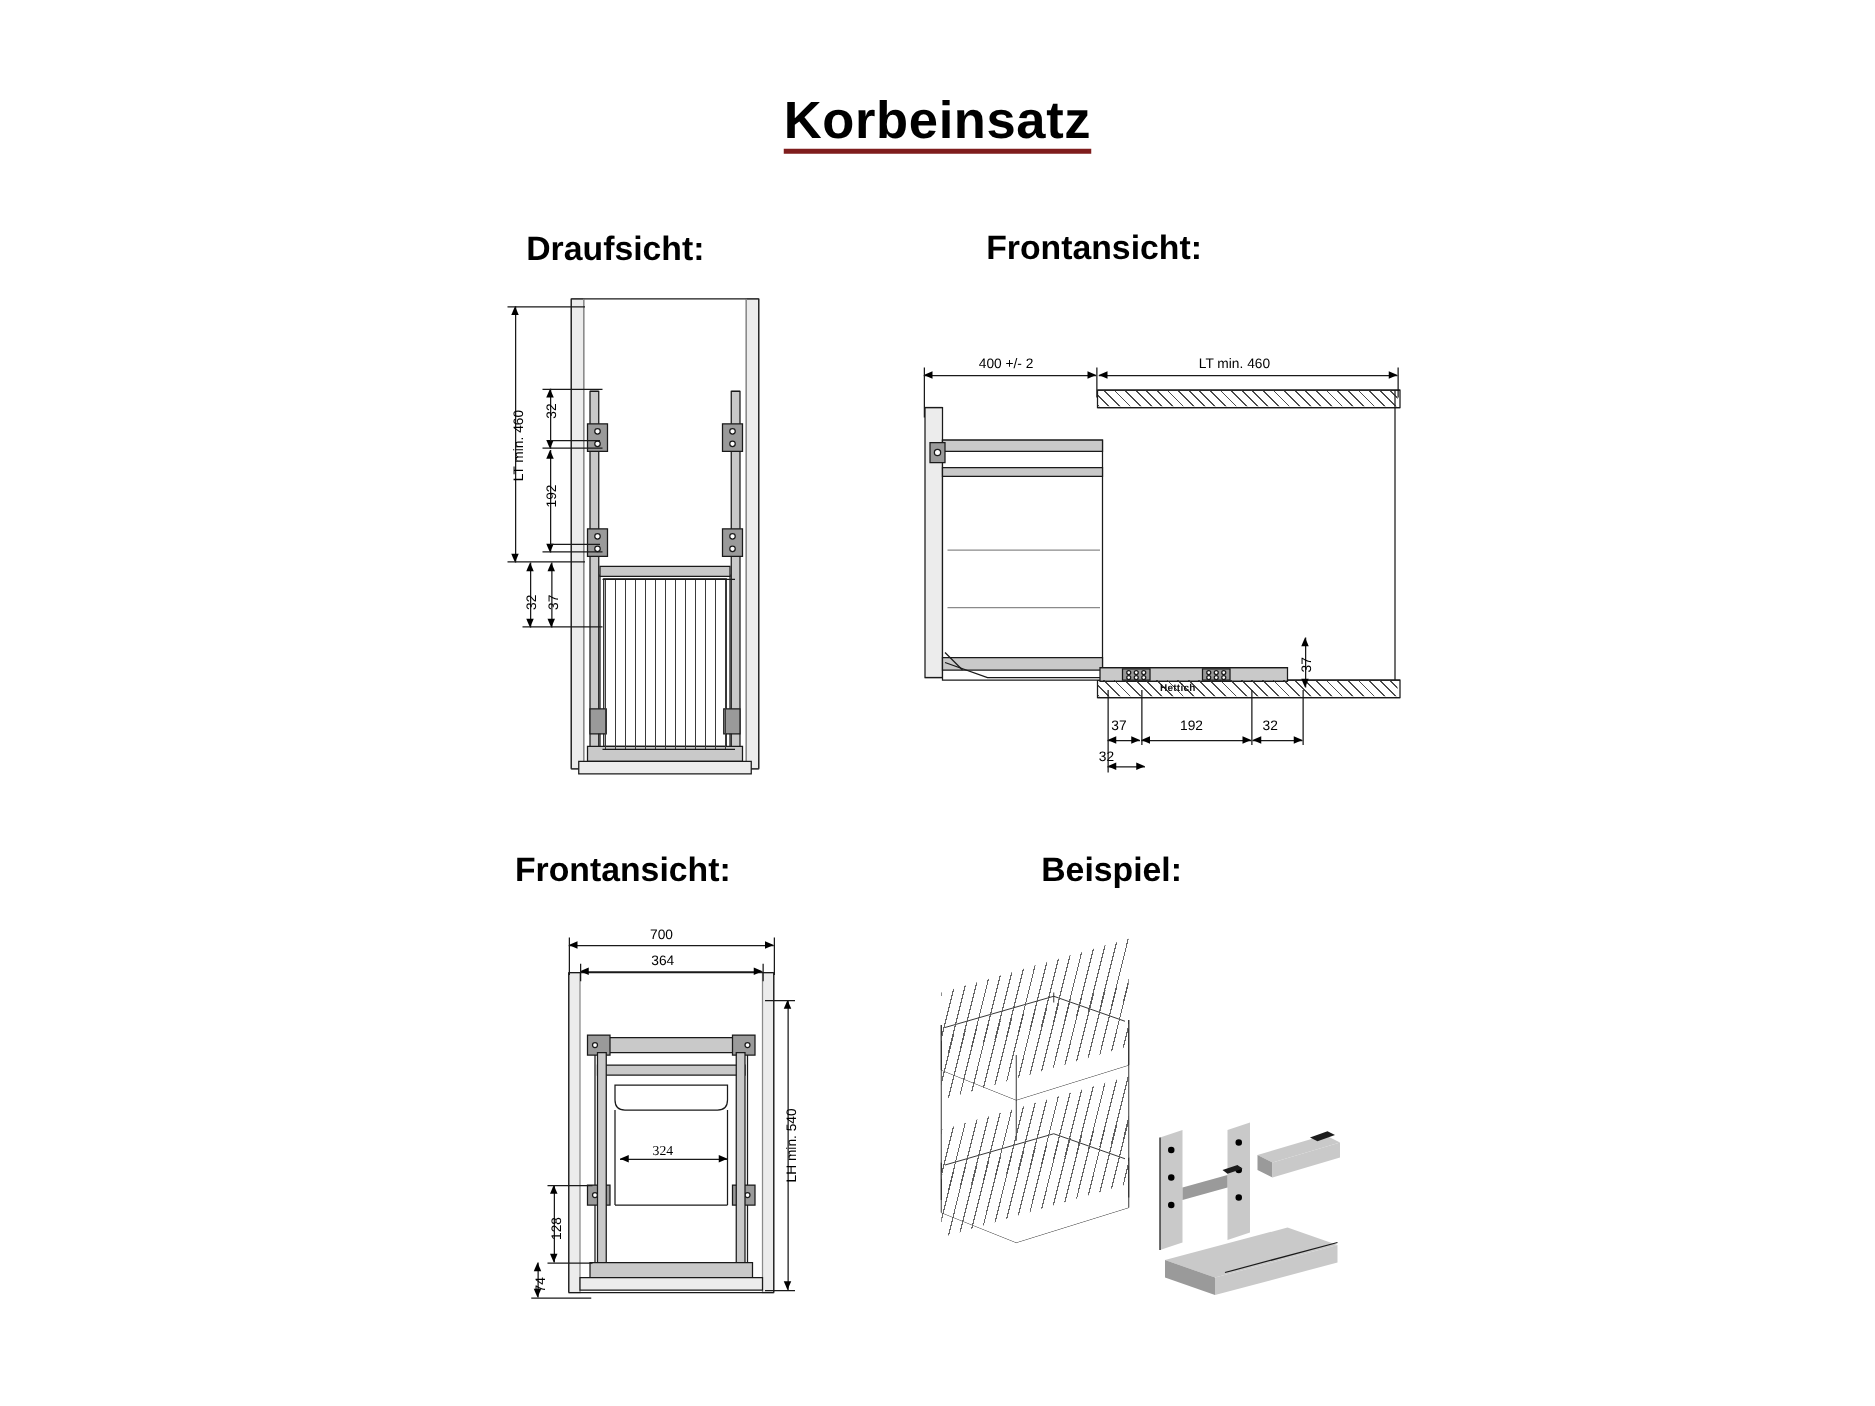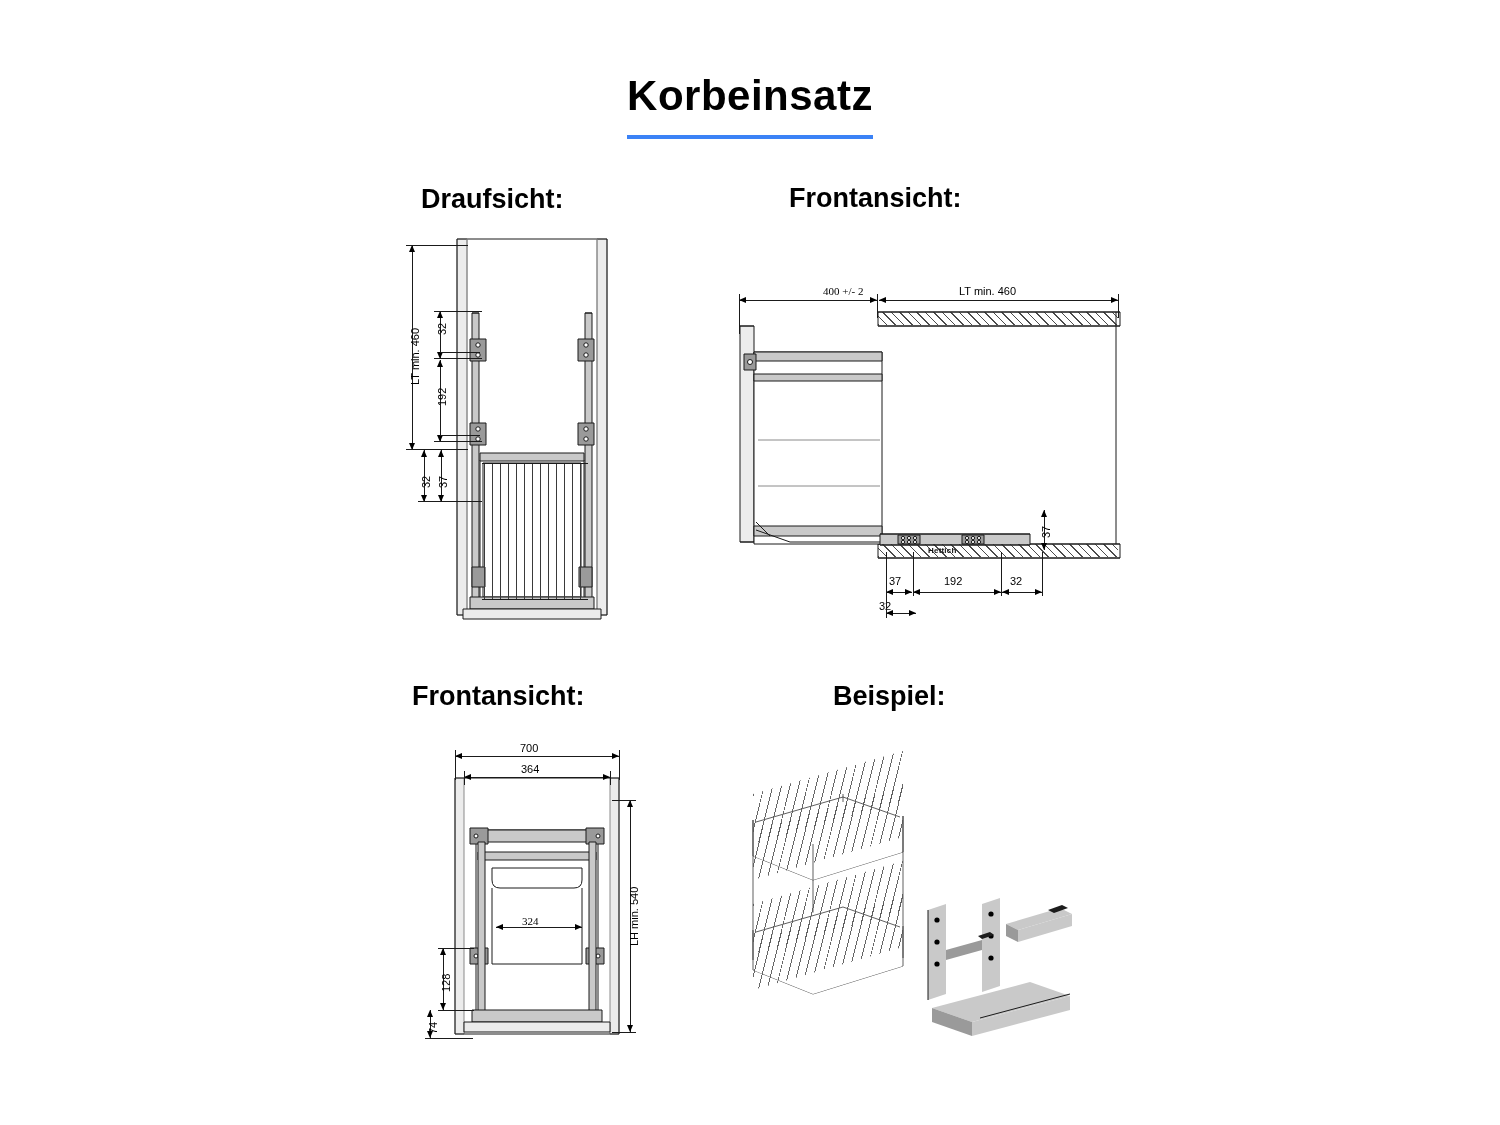--- a/index.html
+++ b/index.html
@@ -25,22 +25,22 @@
     position: absolute;
     top: 72px;
     left: 0;
     width: 1500px;
     text-align: center;
     font-size: 42px;
     font-weight: bold;
     letter-spacing: 0.5px;
   }
   #main-title span {
-    border-bottom: 4px solid #3b82f6;
-    padding-bottom: 16px;
+    border-bottom: 4px solid #7f1d1d;
+    padding-bottom: 0;
   }
   .view-title {
     position: absolute;
     font-size: 27px;
     font-weight: bold;
   }
   #title-draufsicht  { left: 421px; top: 184px; }
   #title-seiten      { left: 789px; top: 183px; }
   #title-front       { left: 412px; top: 681px; }
   #title-beispiel    { left: 833px; top: 681px; }
@@ -262,21 +262,21 @@
     <div class="hatch" style="left:878px; top:312px; width:240px; height:13px; opacity:.85;"></div>
     <div class="hatch" style="left:878px; top:544px; width:240px; height:13px; opacity:.85;"></div>
 
     <div class="brand-txt" style="left:928px; top:546px;">Hettich</div>
 
     <div class="ln h" style="left:739px; top:300px; width:138px;"></div>
     <div class="arrow-l" style="left:739px; top:297px;"></div>
     <div class="arrow-r" style="left:870px; top:297px;"></div>
     <div class="ln v" style="left:739px; top:294px; height:40px;"></div>
     <div class="ln v" style="left:877px; top:294px; height:24px;"></div>
-    <div class="dim-txt" style="left:823px; top:285px;font-family:Liberation Serif, serif;">400 +/- 2</div>
+    <div class="dim-txt" style="left:783px; top:285px;">400 +/- 2</div>
 
     <div class="ln h" style="left:879px; top:300px; width:239px;"></div>
     <div class="arrow-l" style="left:879px; top:297px;"></div>
     <div class="arrow-r" style="left:1111px; top:297px;"></div>
     <div class="ln v" style="left:1118px; top:294px; height:24px;"></div>
     <div class="dim-txt" style="left:959px; top:285px;">LT min. 460</div>
 
     <div class="ln v" style="left:1044px; top:510px; height:40px;"></div>
     <div class="arrow-u" style="left:1041px; top:510px;"></div>
     <div class="arrow-d" style="left:1041px; top:543px;"></div>

